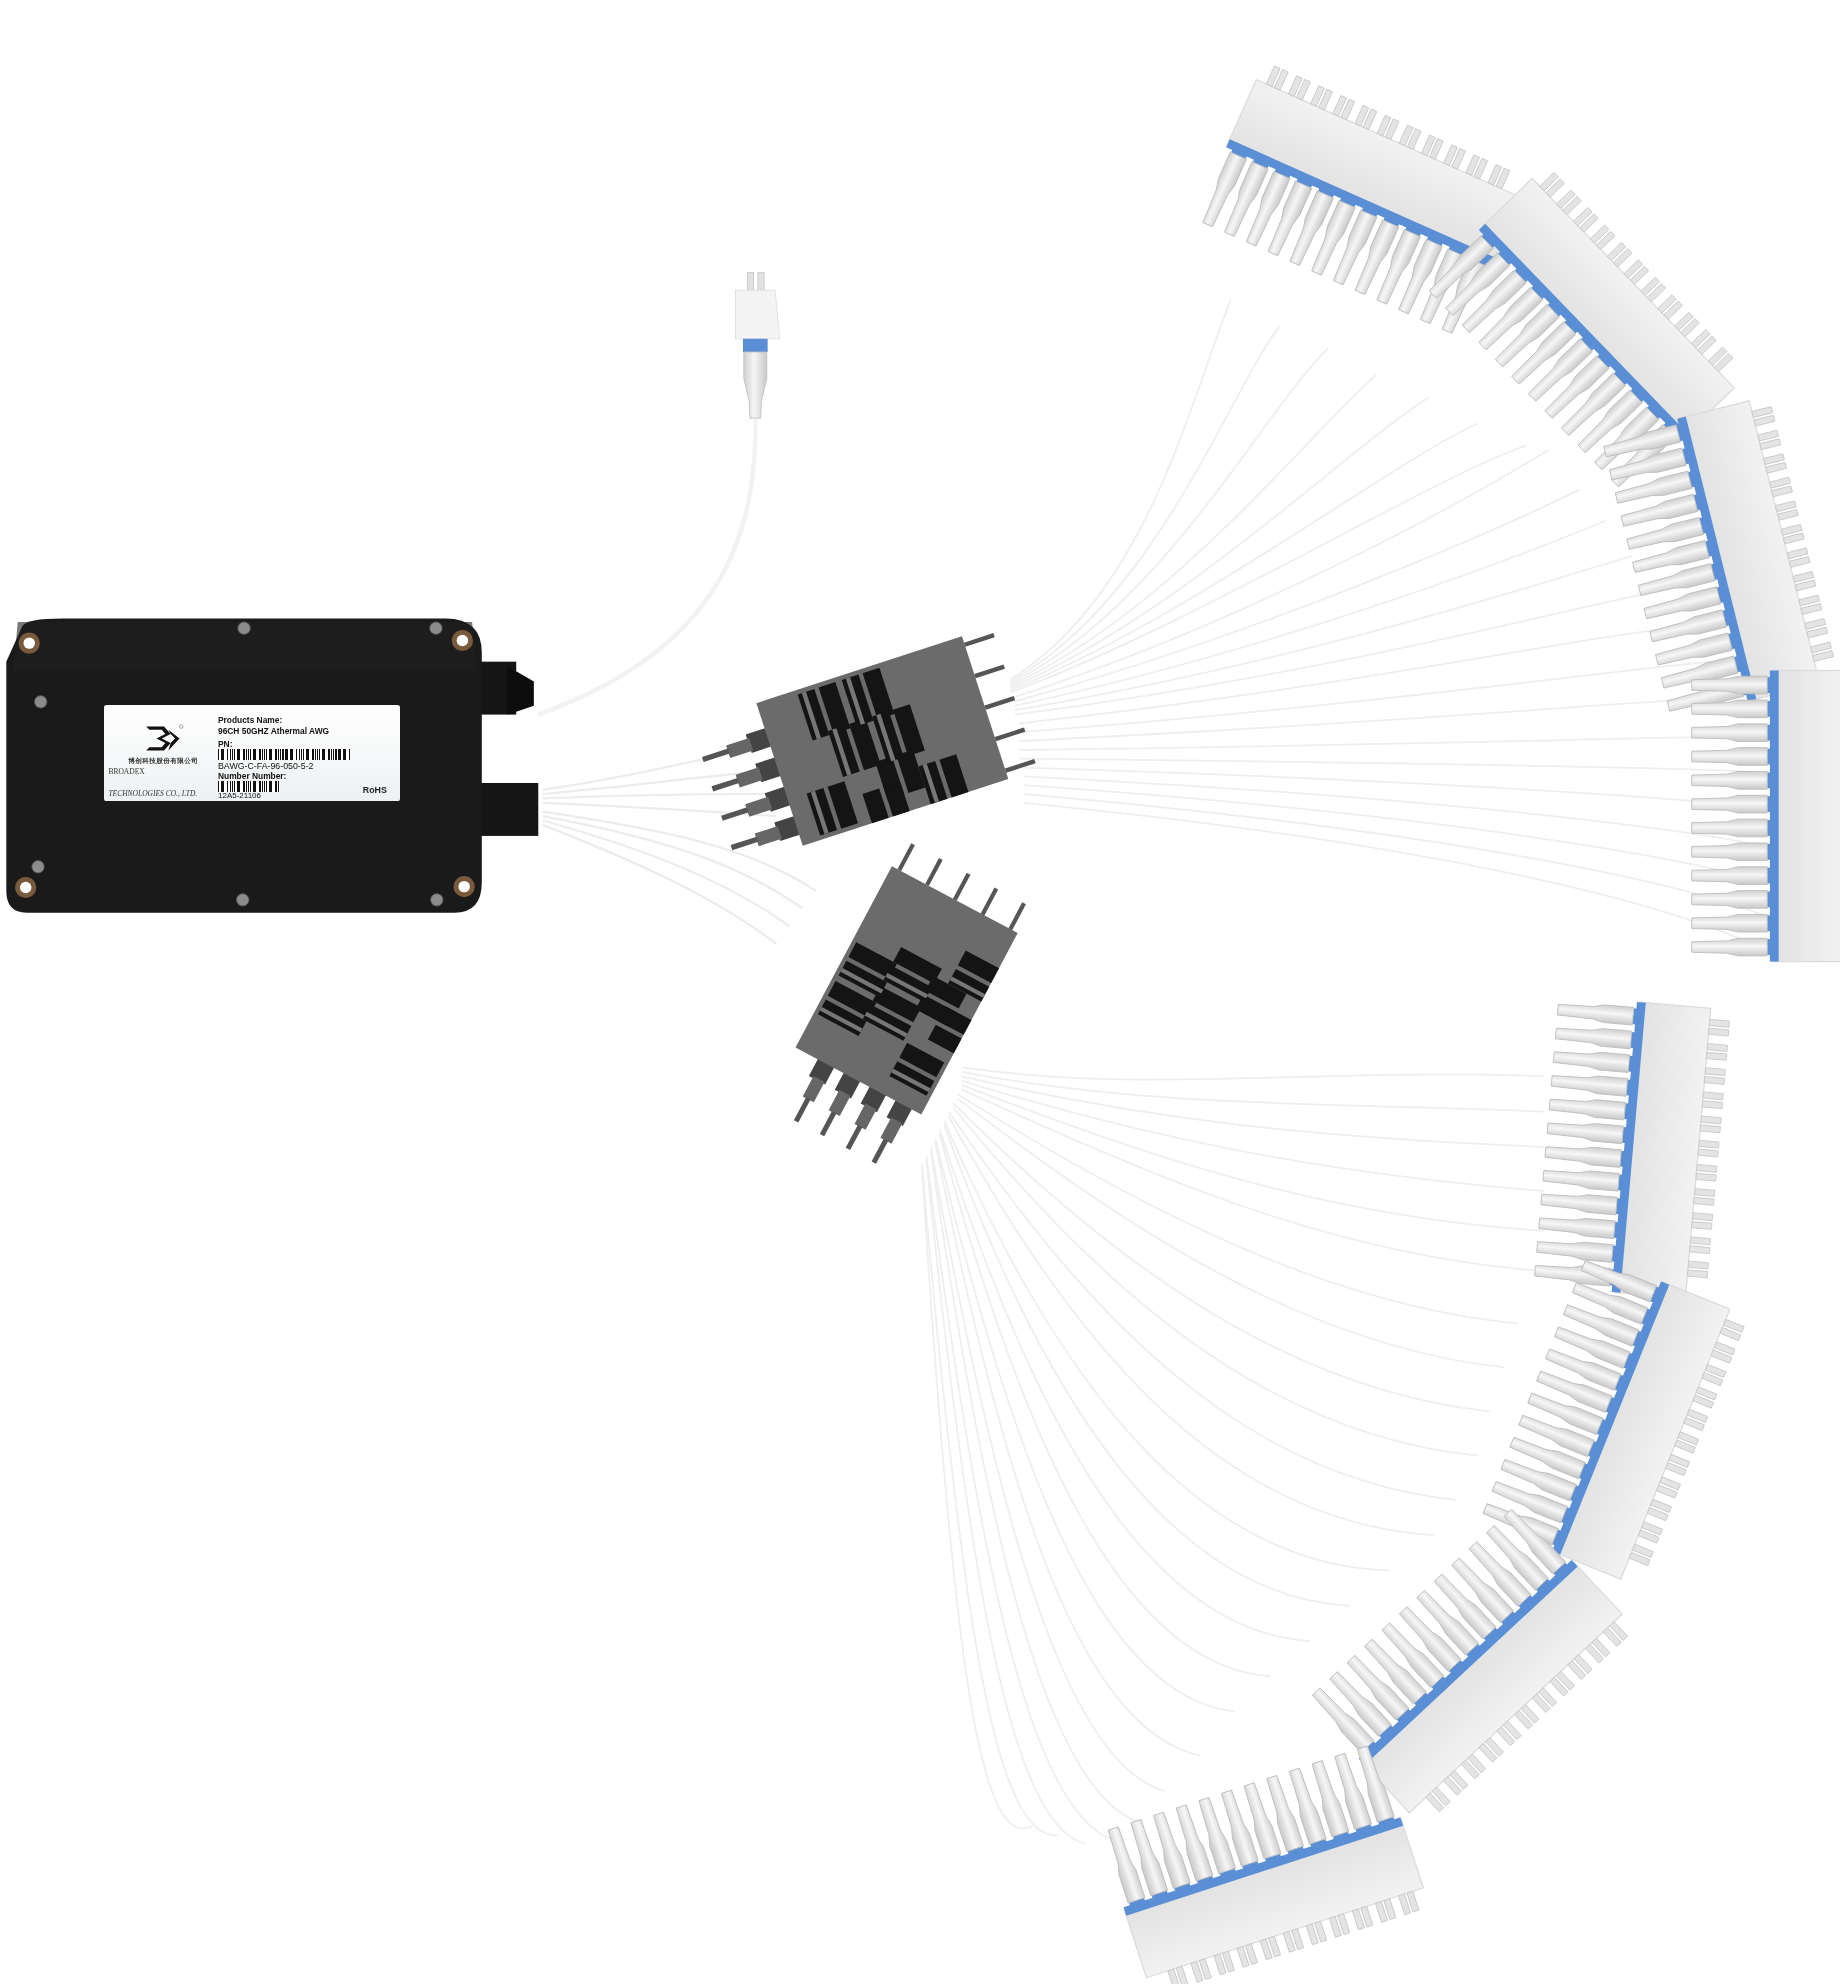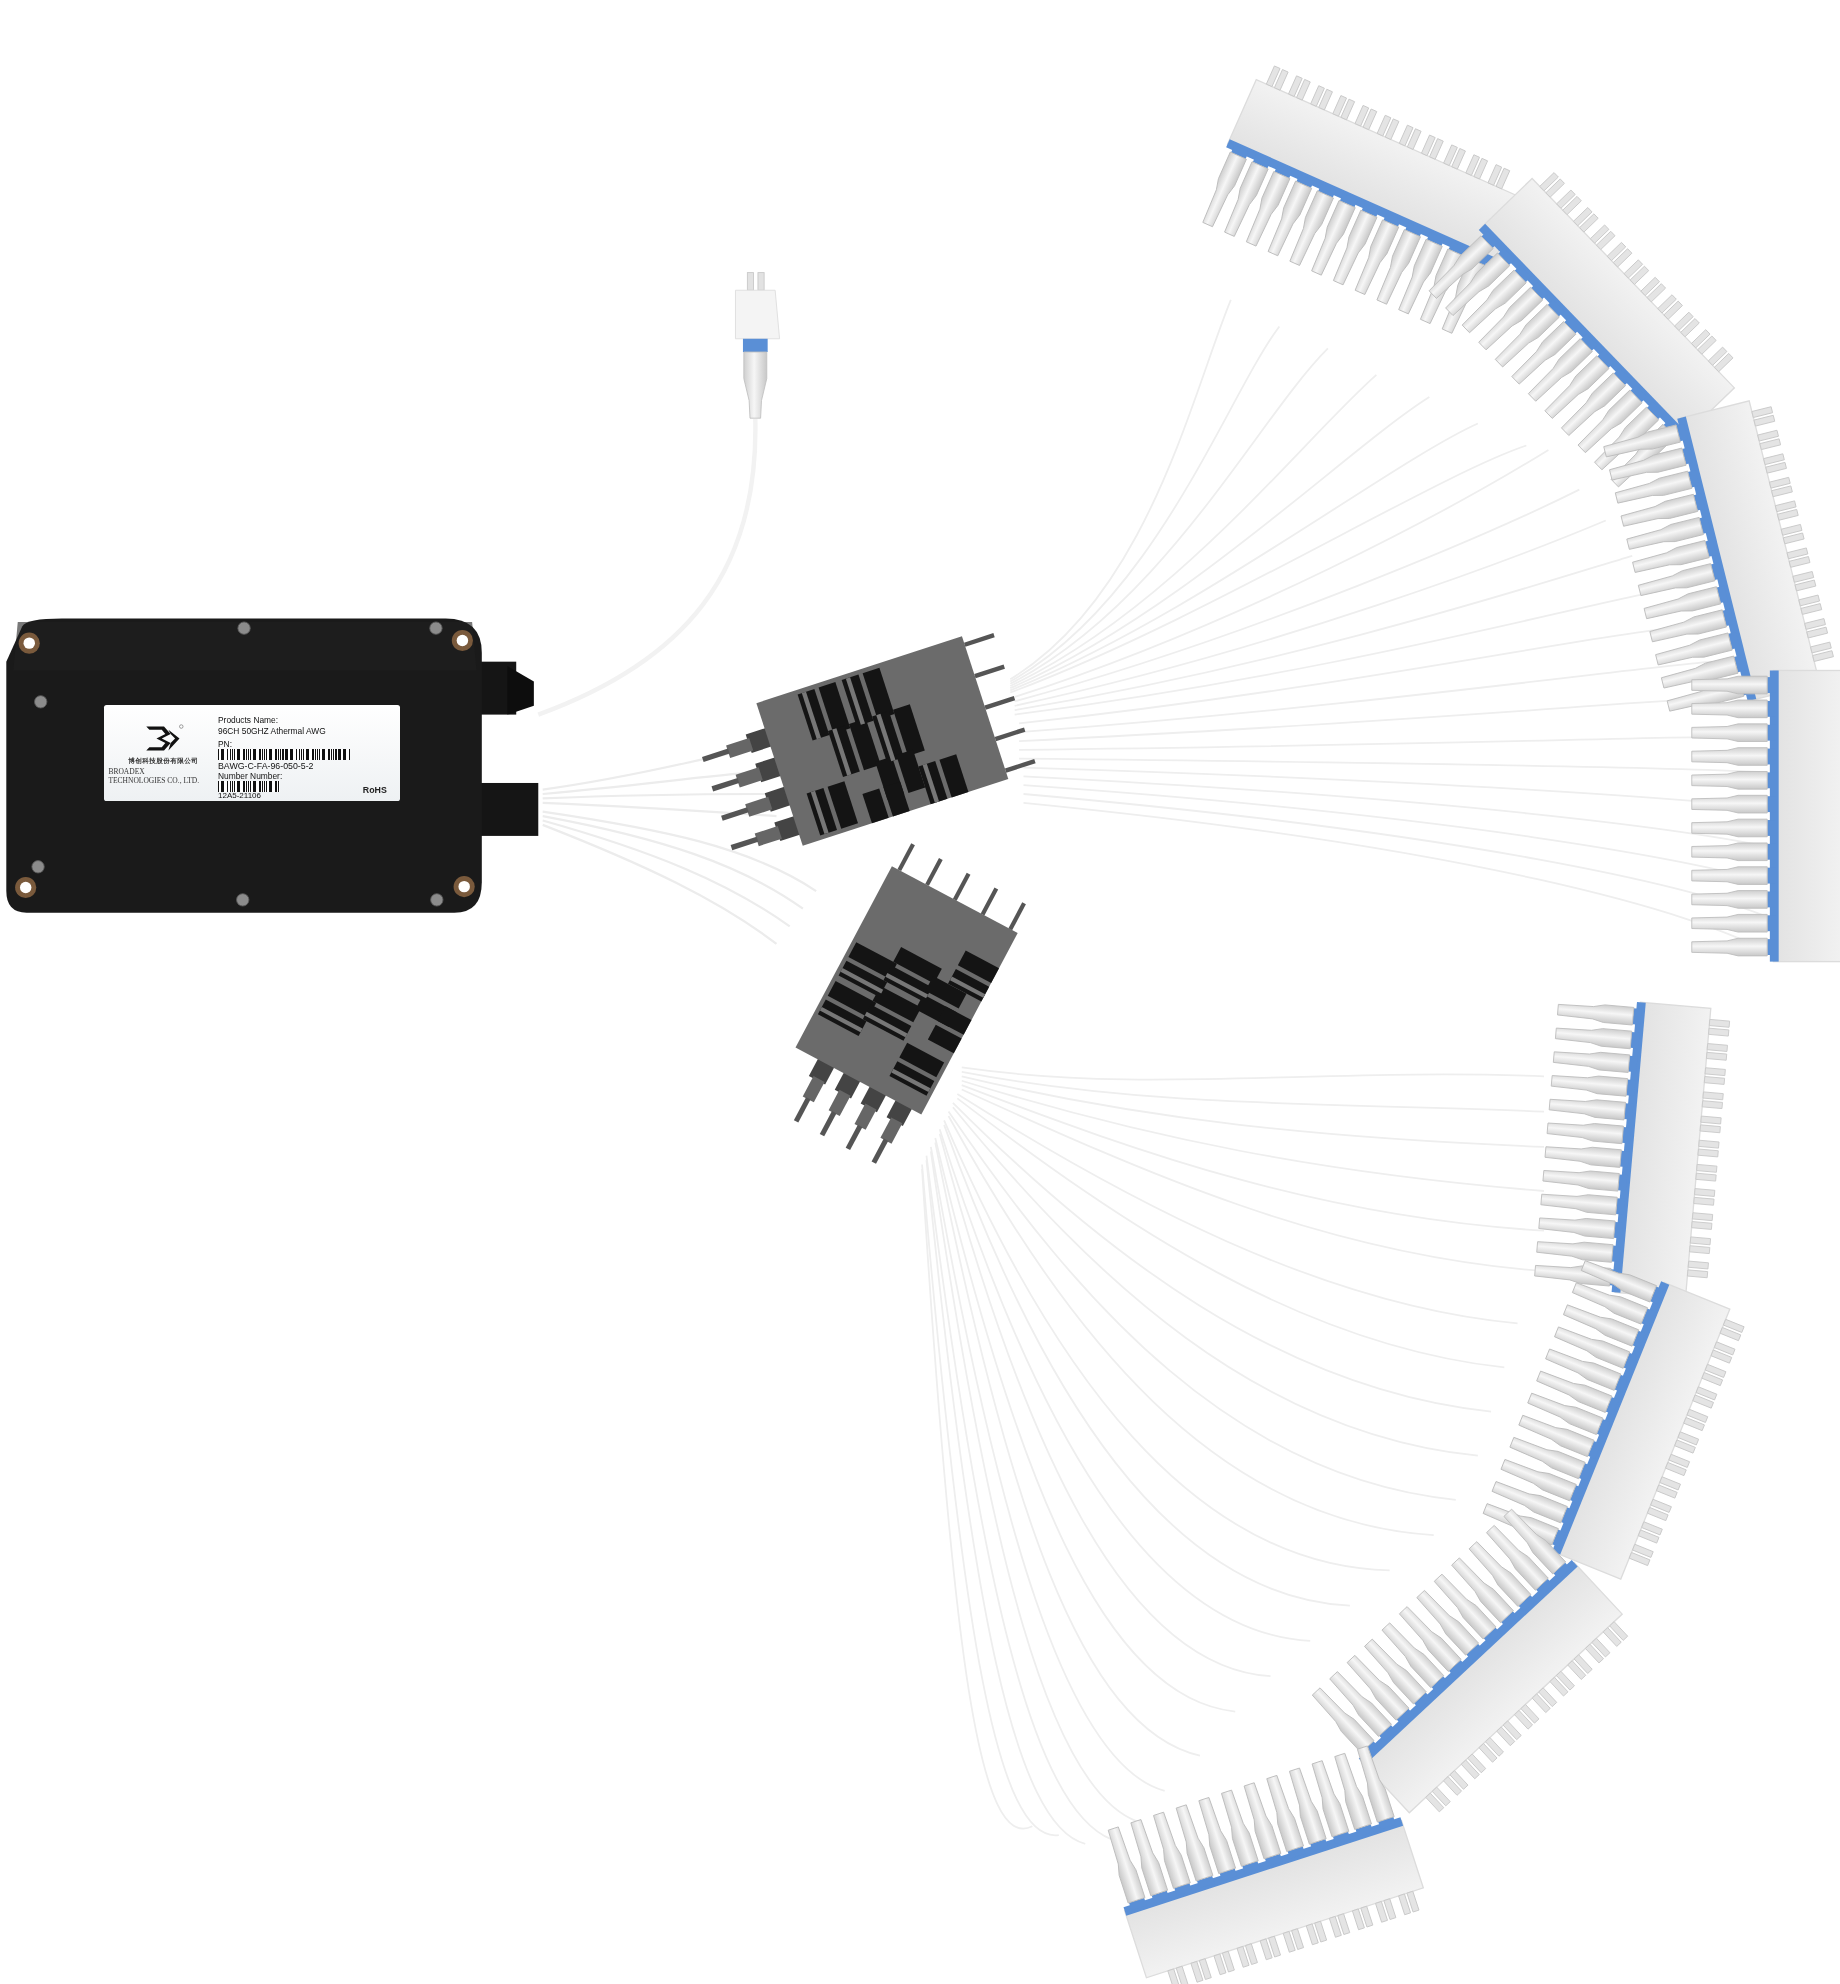--- a/index.html
+++ b/index.html
@@ -3,23 +3,23 @@
 <meta charset="utf-8">
 <style>
   html, body { margin:0; padding:0; background:#ffffff; }
   body { width:1841px; height:1985px; position:relative; overflow:hidden; font-family:"Liberation Sans", sans-serif; }
   #scene { position:absolute; left:0; top:0; width:1841px; height:1985px; }
   .label-box { position:absolute; left:104px; top:705px; width:296px; height:96px; background:linear-gradient(180deg,#ffffff,#eef1f3); border-radius:2.6px; }
   .lbl-logo { position:absolute; left:40px; top:17.6px; width:40px; height:31px; }
   .lbl-cn { position:absolute; left:8.8px; top:52px; width:101px; font-size:6.6px; color:#333; text-align:center; letter-spacing:0.4px; font-weight:bold; }
   .lbl-company1, .lbl-company2 { position:absolute; left:4.4px; width:110px; font-family:"Liberation Serif", serif; font-size:7.5px; color:#333; text-align:left; }
   .lbl-company1 { top:62px; }
-  .lbl-company2 { top:71px; }
+  .lbl-company2 { top:84px;font-style:italic; }
   .lbl-field { position:absolute; left:114px; font-size:8.4px; color:#111; white-space:nowrap; }
-  .lbl-field.b { font-weight:normal; }
+  .lbl-field.b { font-weight:bold; }
   .barcode { position:absolute; left:114px; height:10.6px; background:repeating-linear-gradient(90deg,#111 0 0.9px,#fff 0.9px 1.8px,#111 1.8px 2.2px,#fff 2.2px 3.5px,#111 3.5px 4.9px,#fff 4.9px 5.3px); }
   .rohs { position:absolute; right:13.2px; bottom:6.2px; font-size:8.8px; font-weight:bold; color:#222;margin-left:16px; }
 </style>
 </head>
 <body>
 
 <svg id="scene" viewBox="0 0 4173 4500" xmlns="http://www.w3.org/2000/svg">
   <defs>
     <linearGradient id="connGrad" x1="0" y1="0" x2="1" y2="0">
       <stop offset="0" stop-color="#cfcfcf"></stop>

